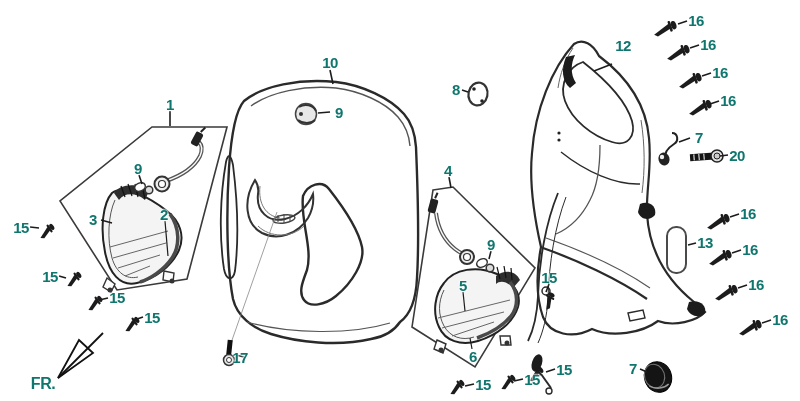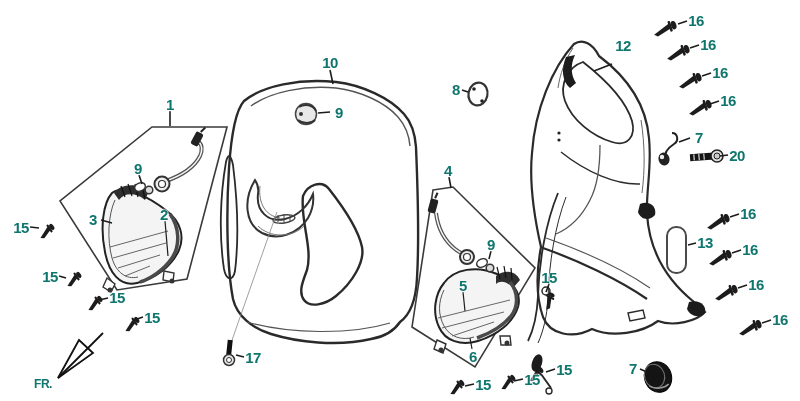--- a/index.html
+++ b/index.html
@@ -3,21 +3,21 @@
 <meta charset="utf-8">
 <style>
   html,body{margin:0;padding:0;background:#fff;}
   .stage{position:relative;width:800px;height:401px;background:#ffffff;overflow:hidden;
          font-family:"Liberation Sans",sans-serif;}
   .stage svg{position:absolute;left:0;top:0;}
   .callout{position:absolute;transform:translate(-50%,-50%);
            font-weight:700;font-size:15px;color:#0f766e;letter-spacing:-0.5px;
            white-space:nowrap;line-height:1;
            text-shadow:0 0 2px #fff,0 0 2px #fff,0 0 3px #fff;}
-  .fr-label{font-size:12px;}
+  .fr-label{font-size:16px;}
 </style>
 </head>
 <body>
 
 <div class="stage">
 
 <svg width="800" height="401" viewBox="0 0 800 401">
   <defs>
     <g id="sc16">
       <polygon points="0,7 17,1 18,6 3,10" fill="#1c1c1c"></polygon>
@@ -268,21 +268,21 @@
 </svg>
 
 <span class="callout" style="left:170px;top:104px">1</span>
 <span class="callout" style="left:138px;top:168px">9</span>
 <span class="callout" style="left:93px;top:219px">3</span>
 <span class="callout" style="left:164px;top:214px">2</span>
 <span class="callout" style="left:21px;top:227px">15</span>
 <span class="callout" style="left:50px;top:276px">15</span>
 <span class="callout" style="left:117px;top:297px">15</span>
 <span class="callout" style="left:152px;top:317px">15</span>
-<span class="callout" style="left:253px;top:357px">17</span>
+<span class="callout" style="left:240px;top:357px">17</span>
 <span class="callout" style="left:330px;top:62px">10</span>
 <span class="callout" style="left:339px;top:112px">9</span>
 <span class="callout" style="left:456px;top:89px">8</span>
 <span class="callout" style="left:448px;top:170px">4</span>
 <span class="callout" style="left:491px;top:244px">9</span>
 <span class="callout" style="left:463px;top:285px">5</span>
 <span class="callout" style="left:473px;top:356px">6</span>
 <span class="callout" style="left:483px;top:384px">15</span>
 <span class="callout" style="left:532px;top:379px">15</span>
 <span class="callout" style="left:564px;top:369px">15</span>

